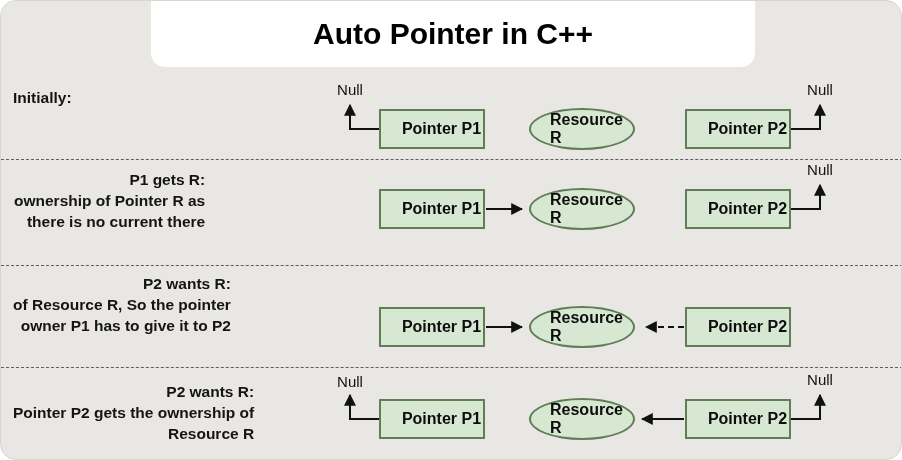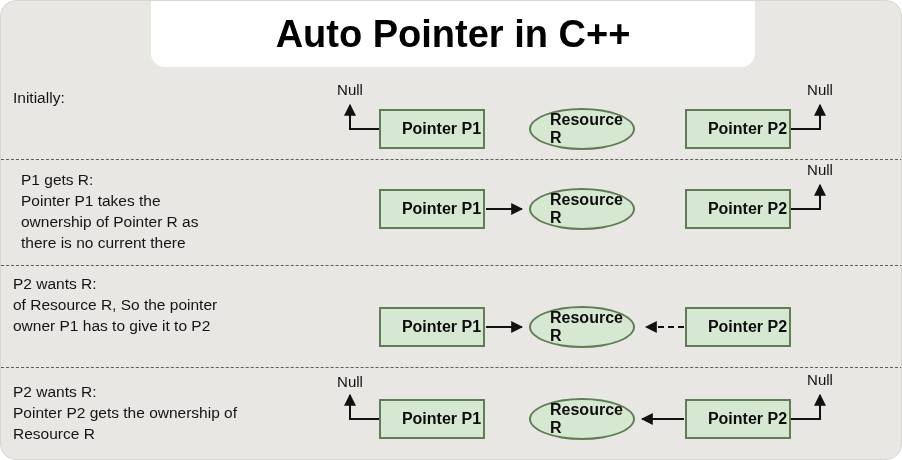--- a/index.html
+++ b/index.html
@@ -7,22 +7,22 @@
     position:relative; width:902px; height:460px;
     background:#e9e7e3; border-radius:16px; overflow:hidden;
     font-family:"Liberation Sans", sans-serif; color:#111;
     border:1px solid #d8d6d2; box-sizing:border-box;
   }
   .title-box {
     position:absolute; left:150px; top:0; width:604px; height:66px;
     background:#ffffff; border-radius:0 0 14px 14px;
     display:flex; align-items:center; justify-content:center;
   }
-  .title-box h1 { margin:0; font-size:38px; font-weight:700; color:#000;text-align:right; }
-  .desc { position:absolute; font-size:15.5px; font-weight:400; color:#141414; line-height:21px; }
+  .title-box h1 { margin:0; font-size:30px; font-weight:700; color:#000;text-align:right; }
+  .desc { position:absolute; font-size:15.5px; font-weight:700; color:#141414; line-height:21px;text-align:right; }
   .node {
     position:absolute; display:flex; align-items:center; justify-content:center;
     background:#d6e8d2; border:2px solid #607d55; box-sizing:border-box;
     font-weight:700; font-size:16px; color:#0d0d0d;padding-left:19px;
   }
   .box { width:106px; height:40px; }
   .ellipse { width:106px; height:42px; border-radius:50%; }
   .null-label { position:absolute; width:40px; text-align:center; font-weight:400; font-size:15px; color:#111; }
   .sep { position:absolute; left:0; width:902px; height:0; border-top:1.5px dashed #5d5d5d; }
   .arrows { position:absolute; left:0; top:0; pointer-events:none; }
@@ -37,23 +37,22 @@
   </div>
 
   <div class="sep" style="top:158px"></div>
   <div class="sep" style="top:264px"></div>
   <div class="sep" style="top:366px"></div>
 
   <div class="desc" style="left:12px; top:86px">
     <div>Initially:</div>
   </div>
 
-  <div class="desc" style="left:20px; top:168px">
+  <div class="desc" style="left:13px; top:168px">
     <div>P1 gets R:</div>
-    <div>Pointer P1 takes the</div>
     <div>ownership of Pointer R as</div>
     <div>there is no current there</div>
   </div>
 
   <div class="desc" style="left:12px; top:272px">
     <div>P2 wants R:</div>
     <div>of Resource R, So the pointer</div>
     <div>owner P1 has to give it to P2</div>
   </div>
 

